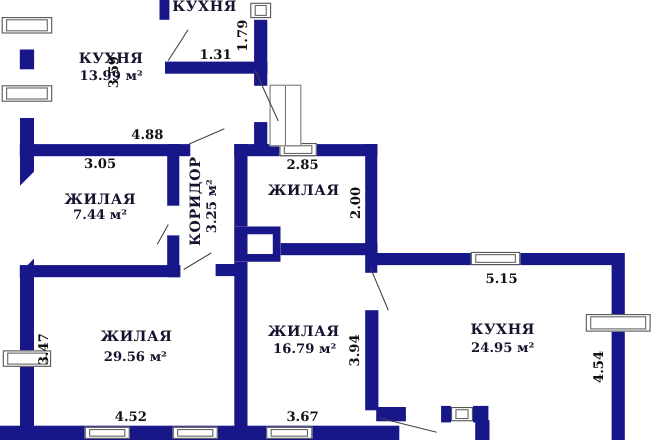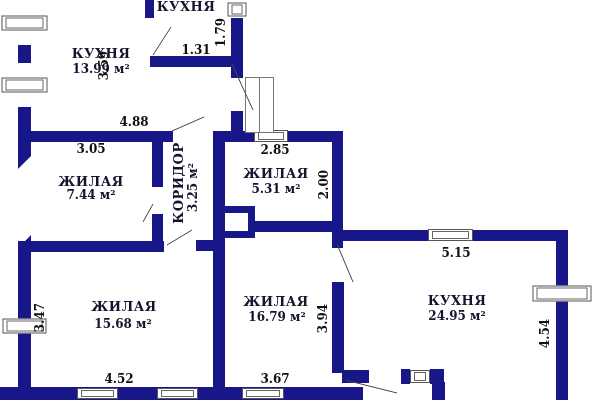--- a/index.html
+++ b/index.html
@@ -106,23 +106,22 @@
   </svg>
 
   <div class="lbl name" style="left:56px;top:46px">КУХНЯ</div>
   <div class="lbl area" style="left:56px;top:62px">13.99 м²</div>
   <div class="lbl name" style="left:141px;top:-1px">КУХНЯ</div>
   <div class="lbl name" style="left:46px;top:174px">ЖИЛАЯ</div>
   <div class="lbl area" style="left:46px;top:188px">7.44 м²</div>
   <div class="lbl name v" style="left:134px;top:175px">КОРИДОР</div>
   <div class="lbl area v" style="left:148px;top:180px">3.25 м²</div>
   <div class="lbl name" style="left:231px;top:166px">ЖИЛАЯ</div>
-  <div class="lbl area" style="left:231px;top:182px">5.31 м²</div>
   <div class="lbl name" style="left:79px;top:299px">ЖИЛАЯ</div>
-  <div class="lbl area" style="left:78px;top:317px">15.68 м²</div>
+  <div class="lbl area" style="left:78px;top:317px">29.56 м²</div>
   <div class="lbl name" style="left:231px;top:294px">ЖИЛАЯ</div>
   <div class="lbl area" style="left:232px;top:310px">16.79 м²</div>
   <div class="lbl name" style="left:412px;top:293px">КУХНЯ</div>
   <div class="lbl area" style="left:412px;top:309px">24.95 м²</div>
 
   <div class="lbl dim v" style="left:74px;top:58px">3.59</div>
   <div class="lbl dim v" style="left:191px;top:25px">1.79</div>
   <div class="lbl dim" style="left:166px;top:43px">1.31</div>
   <div class="lbl dim" style="left:104px;top:115px">4.88</div>
   <div class="lbl dim" style="left:61px;top:142px">3.05</div>

